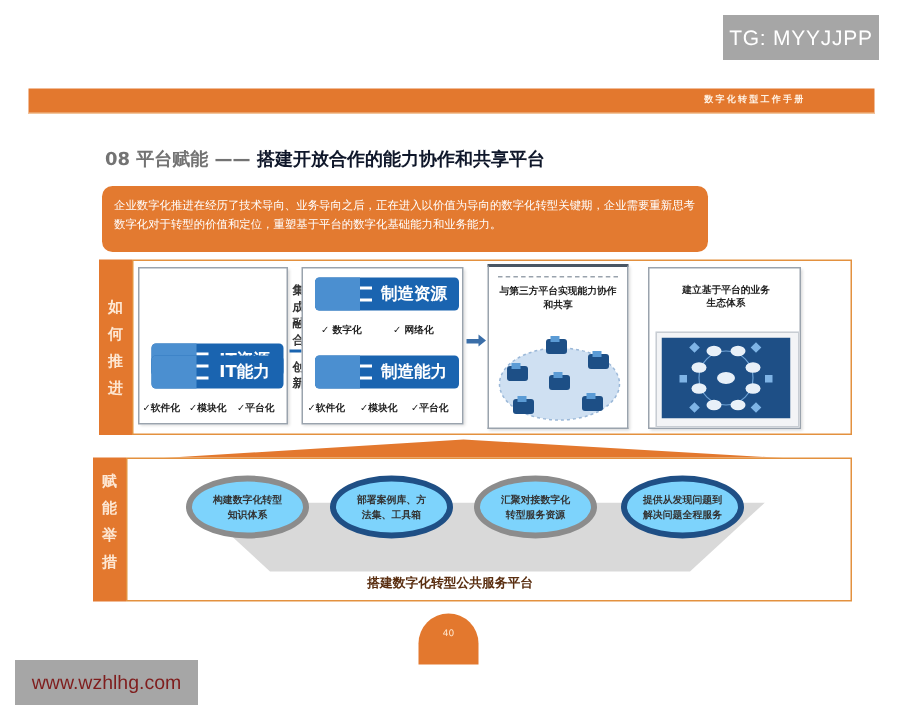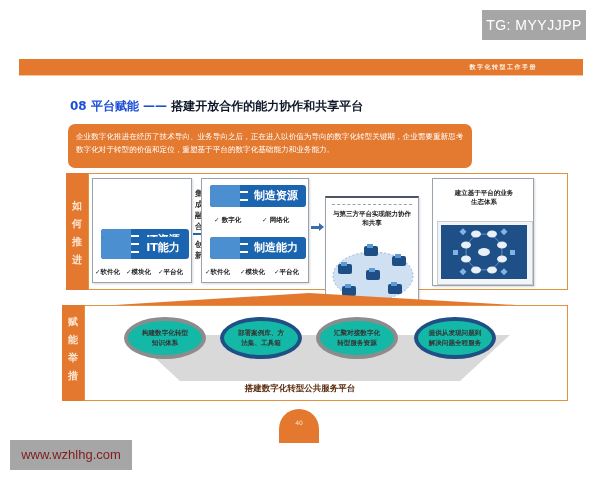--- a/index.html
+++ b/index.html
@@ -12,21 +12,21 @@
            font-family:"Liberation Sans", sans-serif; font-size:14px; line-height:30px; text-align:center; letter-spacing:0.5px; }
   .wm-url { left:10px; top:440px; width:122px; height:30px; background:#a6a6a6; color:#7f1d1d;
             font-family:"Liberation Sans", sans-serif; font-size:13px; line-height:30px; text-align:center; }
 
   
   .hbar { left:19px; top:59px; width:564px; height:16px; background:#e3782e; border-bottom:1px solid #f2c59c; }
   .hbar span { position:absolute; right:46px; top:0; font-size:6px; line-height:16px; color:#fff3e6; letter-spacing:1.5px; font-weight:bold; }
 
   
   .title { left:70px; top:98px; font-size:12px; font-weight:bold; white-space:nowrap; }
-  .title .num { color:#1d4ed8; }
+  .title .num { color:#737373; }
   .title .main { color:#0f172a; }
 
   
   .intro { left:68px; top:124px; width:404px; height:44px; background:#e37a30; border-radius:7px;
            color:#fff; font-size:7.6px; line-height:13px; padding:6px 4px 0 8px; box-sizing:border-box; width:404px; }
   .intro { width:404px; }
 
   
   .side { background:#e3782e; color:#fde7d3; width:22px; font-size:10px; text-align:center; font-weight:bold; }
   .side .t { position:absolute; left:0; width:22px; line-height:18px; }
@@ -36,21 +36,21 @@
 
   .hdr { height:22px; border-radius:3px; background:#1a64b0; color:#fff; font-size:11px; line-height:22px; }
   .hdr .ic { position:absolute; left:0; top:0; width:30px; height:22px; background:#4b8fd0; border-radius:3px 0 0 3px; }
   .hdr .lbl { position:absolute; left:40px; right:4px; top:0; text-align:center; font-weight:bold; }
   .hdr .lines { position:absolute; left:30px; top:6px; width:8px; height:10px; border-top:2px solid #fff; border-bottom:2px solid #fff; box-sizing:border-box; }
 
   .small { font-size:6.5px; font-weight:bold; color:#222; white-space:nowrap; }
 
   .vtext { font-size:8px; font-weight:bold; line-height:11px; text-align:center; color:#333; width:12px; }
 
-  .ell { border-radius:50%; background:#14b8a6; box-sizing:border-box; display:flex; align-items:center; justify-content:center;
+  .ell { border-radius:50%; background:#7dd3fc; box-sizing:border-box; display:flex; align-items:center; justify-content:center;
          text-align:center; font-size:6.6px; line-height:10px; color:#333; font-weight:bold; }
   .ell.grey { border:4px solid #8c8c8c; }
   .ell.blue { border:4px solid #1f4f85; }
 
   .pagenum { left:279px; top:409px; width:40px; height:34px; background:#e3782e; border-radius:20px 20px 0 0; color:#ffe6cc;
              font-size:6px; text-align:center; line-height:28px; }
 </style>
 </head>
 <body>
 
@@ -119,21 +119,21 @@
     <div class="lbl">制造能力</div>
   </div>
   <div class="abs small" style="left:3px;top:89px;">✓软件化</div>
   <div class="abs small" style="left:38px;top:89px;">✓模块化</div>
   <div class="abs small" style="left:72px;top:89px;">✓平台化</div>
 </div>
 
 <div class="abs" style="left:311px;top:226px;width:10px;height:3px;background:#3a6ea8;"></div>
 <div class="abs" style="left:319px;top:223px;width:0;height:0;border-left:5px solid #3a6ea8;border-top:4px solid transparent;border-bottom:4px solid transparent;"></div>
 
-<div class="abs panel" style="left:325px;top:176px;width:94px;height:110px;border-top:2px solid #4a5663;margin-top:20px;">
+<div class="abs panel" style="left:325px;top:176px;width:94px;height:110px;border-top:2px solid #4a5663;">
   <div class="abs" style="left:6px;top:6px;width:80px;border-top:1px dashed #9aa3ad;"></div>
   <div class="abs small" style="left:4px;top:12px;width:84px;white-space:normal;text-align:center;line-height:9px;">与第三方平台实现能力协作和共享</div>
   <svg class="abs" style="left:4px;top:44px;" width="86" height="62" viewBox="0 0 86 62">
     <ellipse cx="43" cy="34" rx="40" ry="24" fill="#cfe0f2" stroke="#9bb8d8" stroke-dasharray="2,2"></ellipse>
     <g fill="#1d4f86">
       <rect x="34" y="4" width="14" height="10" rx="2"></rect>
         <rect x="62" y="14" width="14" height="10" rx="2"></rect>
       <rect x="8" y="22" width="14" height="10" rx="2"></rect>
         <rect x="36" y="28" width="14" height="10" rx="2"></rect>
       <rect x="12" y="44" width="14" height="10" rx="2"></rect>

